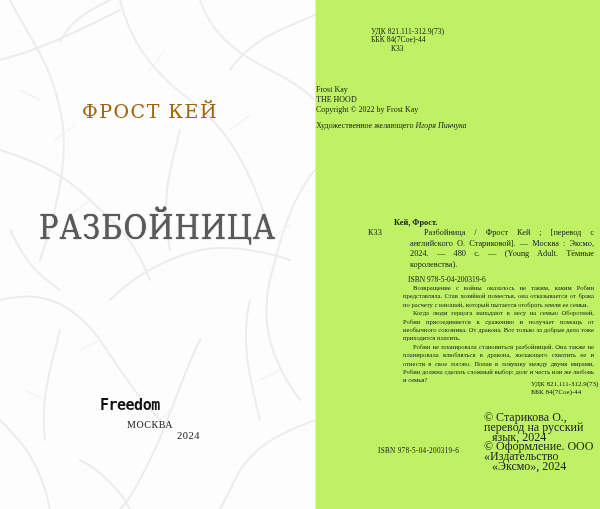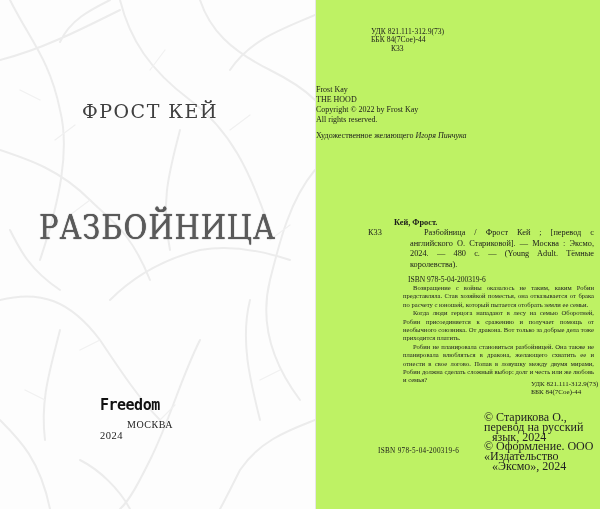--- a/index.html
+++ b/index.html
@@ -10,40 +10,40 @@
   .spread { position: absolute; left: 0; top: 0; width: 600px; height: 509px; }
   .page-left {
     position: absolute; left: 0; top: 0; width: 315px; height: 509px;
     background: #fdfdfd; overflow: hidden;
     border-right: 1px solid #e6e6e6;
   }
   .branches { position: absolute; left: 0; top: 0; width: 315px; height: 509px; }
   .author {
     position: absolute; left: 0; width: 300px; top: 100px; text-align: center;
     font-family: "DejaVu Serif", serif; font-size: 19px; letter-spacing: 1.5px;
-    color: #404040;
+    color: #a16207;
   }
   .title {
     position: absolute; left: 0; width: 315px; top: 208px; text-align: center;
     font-family: "DejaVu Serif", serif; font-size: 33px; letter-spacing: 1px;
     color: #5a5a5a; transform: scaleX(0.88); transform-origin: center;
     text-shadow: 0 0 1px #333;
     font-weight: normal;
   }
   .publisher-logo {
     position: absolute; left: 100px; width: 100px; top: 396px; text-align: left;
     font-family: "DejaVu Sans Mono", monospace; font-size: 15px; font-weight: bold;
     color: #111; letter-spacing: -0.5px;
   }
   .city {
     position: absolute; left: 100px; width: 100px; top: 419px; text-align: center;
     font-size: 10px; letter-spacing: 0.5px; color: #222;
   }
   .year {
-    position: absolute; left: 100px; width: 100px; top: 430px; text-align: left;
+    position: absolute; left: 100px; width: 100px; top: 430px; text-align: right;
     font-size: 10.5px; letter-spacing: 0.5px; color: #222;
   }
 
   .page-right { position: absolute; left: 316px; top: 0; width: 284px; height: 509px; background: #bef264; }
   .small { font-size: 7.6px; line-height: 8.4px; }
   .codes { position: absolute; left: 55px; top: 28px; }
   .codes .k33 { padding-left: 20px; }
   .credits { position: absolute; left: 0; width: 284px; top: 85px; font-size: 8px; }
   .credits div { line-height: 10px; }
   .credits .gap { margin-top: 0; }
@@ -103,21 +103,20 @@
     <div class="codes small">
       <div>УДК 821.111-312.9(73)</div>
       <div>ББК 84(7Сое)-44</div>
       <div class="k33">К33</div>
     </div>
 
     <div class="credits">
       <div>Frost Kay</div>
       <div class="gap">THE HOOD</div>
       <div class="gap">Copyright © 2022 by Frost Kay</div>
-      <div>All rights reserved.</div>
       <div class="design">
         <span>Художественное желающего</span>
         <i>Игоря Пинчука</i>
       </div>
     </div>
 
     <div class="biblio">
       <div class="heading">Кей, Фрост.</div>
       <div class="k33label">К33</div>
       <div class="entry">Разбойница / Фрост Кей ; [перевод с английского О. Стариковой]. — Москва : Эксмо, 2024. — 480 с. — (Young Adult. Тёмные королевства).</div>

